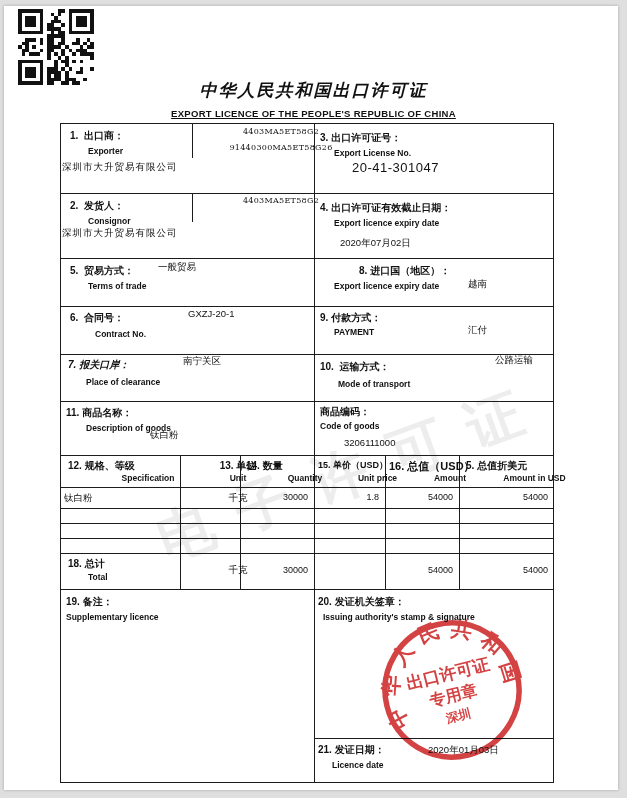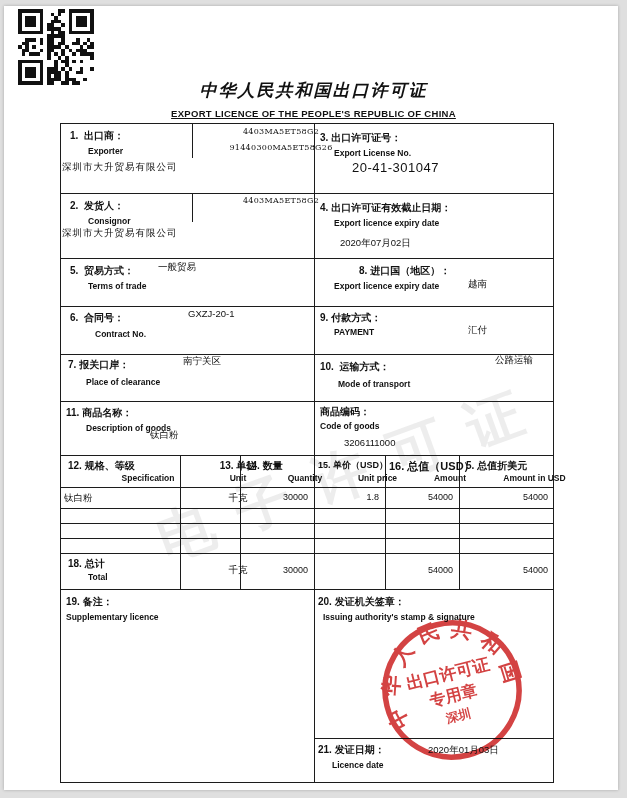--- a/index.html
+++ b/index.html
@@ -244,21 +244,21 @@
   <div class="abs en" style="left:86px;top:329px;margin-left:9px;">Contract No.</div>
 </div>
 
 <div>
   <div class="abs zh" style="left:320px;top:311px;"><span>9.</span>&nbsp;<span>付款方式：</span></div>
   <div class="abs en" style="left:334px;top:327px;">PAYMENT</div>
   <div class="abs val" style="left:468px;top:324px;">汇付</div>
 </div>
 
 <div>
-  <div class="abs zh" style="left:68px;top:358px;"><span>7.</span>&nbsp;<span>报关口岸：</span></div>
+  <div class="abs zh" style="left:68px;top:358px;font-style:italic;"><span>7.</span>&nbsp;<span>报关口岸：</span></div>
   <div class="abs val" style="left:183px;top:355px;">南宁关区</div>
   <div class="abs en" style="left:86px;top:377px;">Place of clearance</div>
 </div>
 
 <div>
   <div class="abs zh" style="left:320px;top:360px;"><span>10.</span>&nbsp;&nbsp;<span>运输方式：</span></div>
   <div class="abs en" style="left:338px;top:379px;">Mode of transport</div>
   <div class="abs val" style="left:495px;top:354px;">公路运输</div>
 </div>
 

